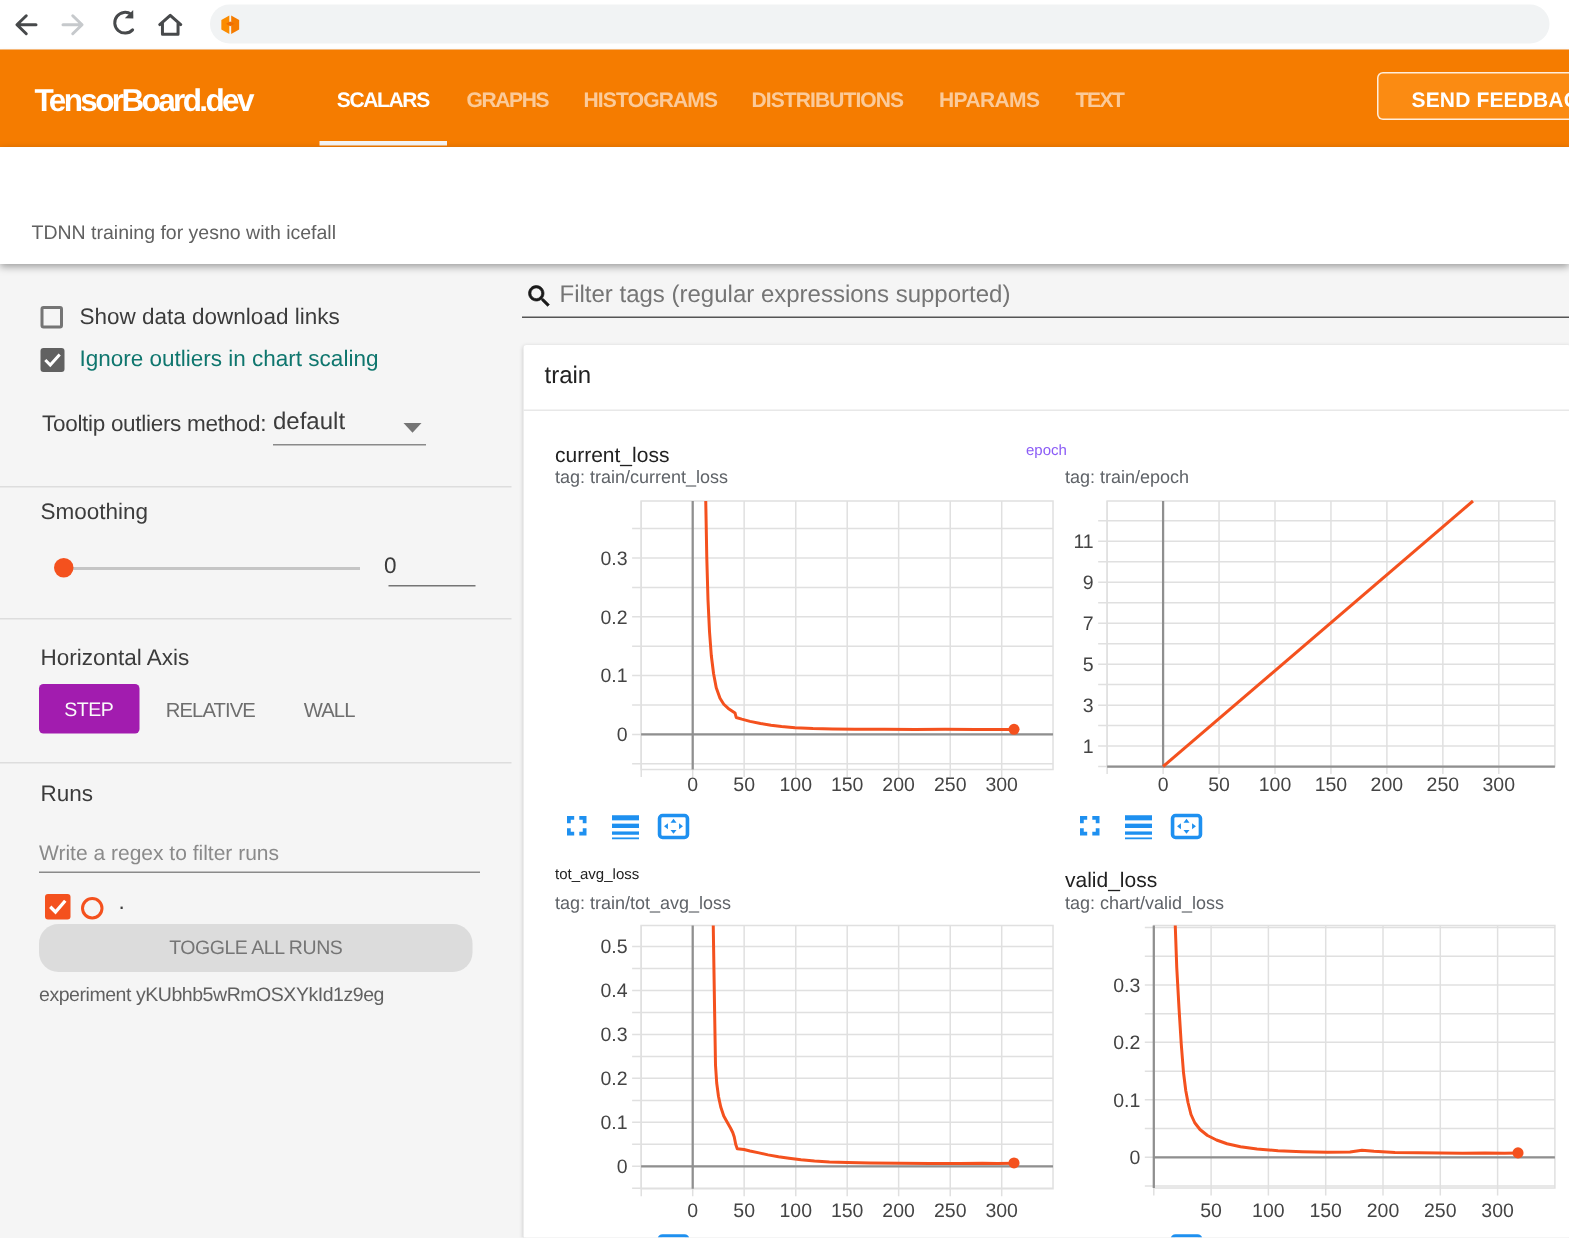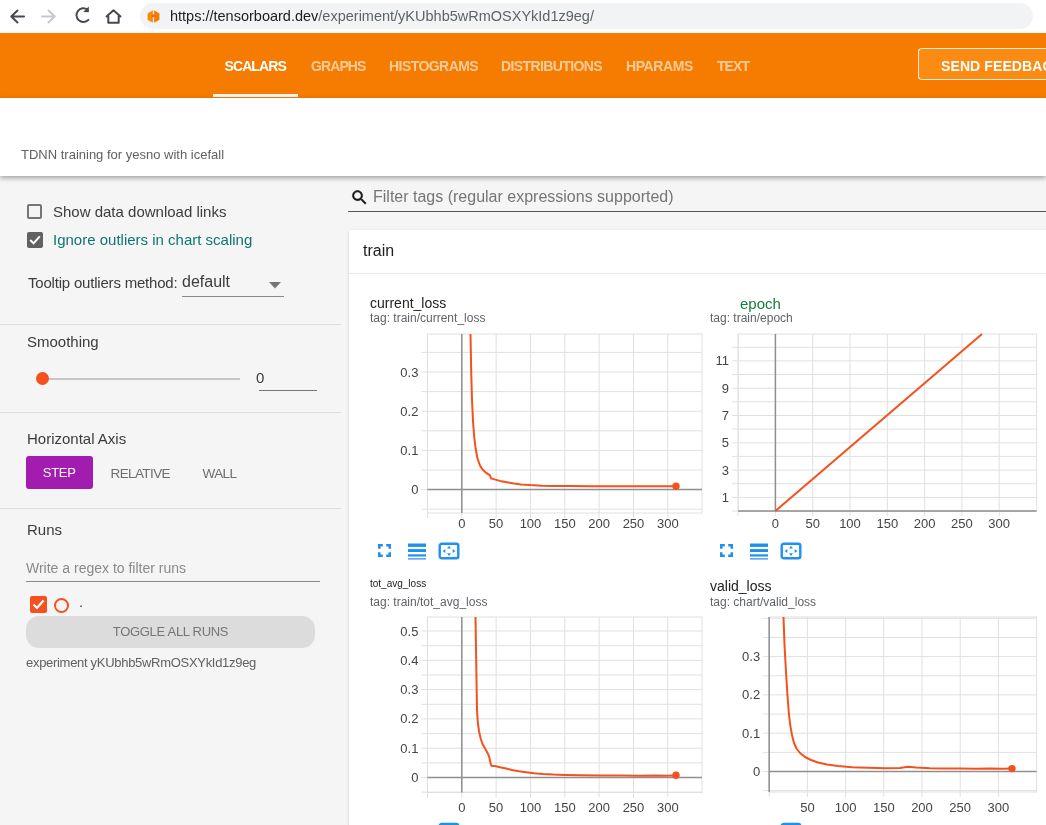--- a/index.html
+++ b/index.html
@@ -12,24 +12,24 @@
   <path d="M81.5 5.6 A 6.9 6.9 0 1 0 82.4 15.9" stroke="#47494b" stroke-width="2" fill="none" stroke-linecap="round"></path>
   <path d="M82.8 2.6 L82.9 8.3 L77.2 8.1 Z" fill="#47494b"></path>
   <path d="M100.5 12.4 L107.5 6.2 L114.5 12.4 M102.3 11 V18.8 H112.7 V11" stroke="#47494b" stroke-width="2" fill="none" stroke-linejoin="round" stroke-linecap="round"></path>
  </svg>
  <div class="abs" style="left:140px;top:3px;width:893px;height:26px;border-radius:13px;background:#f1f3f4"></div>
  <svg class="abs" style="left:146px;top:9px" width="15" height="15" viewBox="0 0 24 24">
    <path d="M11 2 L2.5 7 V17 L11 21.8 Z" fill="#fb8c00"></path>
    <path d="M13 2 L21.5 7 V17 L13 21.8 Z" fill="#f57c00"></path>
    <path d="M12 8.5 L16.5 11 L12 13.5 L7.5 11 Z" fill="#ef6c00"></path>
  </svg>
- <div class="abs" style="left:170px;top:8px;font-size:14.5px;color:#202124">https://tensorboard.dev<span style="color:#5f6368">/experiment/yKUbhb5wRmOSXYkId1z9eg/</span></div>
 </div>
 
 <div class="abs" style="left:0;top:33px;width:1046px;height:65px;background:#f57c00;box-shadow:0 2px 4px rgba(0,0,0,0.2)">
+ <div class="abs" style="left:23px;top:23px;font-size:21px;font-weight:bold;letter-spacing:-1.75px;color:#fff">TensorBoard.dev</div>
  <div class="abs" style="left:224.5px;top:24.5px;font-size:14px;font-weight:bold;color:#fff;letter-spacing:-0.9px">SCALARS</div>
  <div class="abs" style="left:311px;top:24.5px;font-size:14px;font-weight:bold;color:rgba(255,255,255,0.6);letter-spacing:-0.9px">GRAPHS</div>
  <div class="abs" style="left:389px;top:24.5px;font-size:14px;font-weight:bold;color:rgba(255,255,255,0.6);letter-spacing:-0.55px">HISTOGRAMS</div>
  <div class="abs" style="left:501px;top:24.5px;font-size:14px;font-weight:bold;color:rgba(255,255,255,0.6);letter-spacing:-0.6px">DISTRIBUTIONS</div>
  <div class="abs" style="left:626px;top:24.5px;font-size:14px;font-weight:bold;color:rgba(255,255,255,0.6);letter-spacing:-0.4px">HPARAMS</div>
  <div class="abs" style="left:717px;top:24.5px;font-size:14px;font-weight:bold;color:rgba(255,255,255,0.6);letter-spacing:-0.95px">TEXT</div>
  <div class="abs" style="left:212.7px;top:61px;width:85.5px;height:2.5px;background:#f5f5f5"></div>
  <div class="abs" style="left:918px;top:14.5px;width:150px;height:32.5px;border:1.5px solid rgba(255,255,255,0.85);border-radius:4px;background:#fb8b12"></div>
  <div class="abs" style="left:941px;top:24.5px;font-size:14px;font-weight:bold;color:#fff;letter-spacing:0.1px">SEND FEEDBACK</div>
 </div>
@@ -77,21 +77,21 @@
 <svg class="abs" style="left:350px;top:188px" width="19" height="19" viewBox="0 0 24 24">
     <path d="M15.5 14h-.79l-.28-.27C15.41 12.59 16 11.11 16 9.5 16 5.91 13.09 3 9.5 3S3 5.91 3 9.5 5.91 16 9.5 16c1.61 0 3.09-.59 4.23-1.57l.27.28v.79l5 4.99L20.49 19l-4.99-5zm-6 0C7.01 14 5 11.99 5 9.5S7.01 5 9.5 5 14 7.01 14 9.5 11.99 14 9.5 14z" fill="#1a1a1a" stroke="#1a1a1a" stroke-width="0.6"></path>
   </svg>
 <div class="abs" style="left:373px;top:187.5px;font-size:16px;color:#757575">Filter tags (regular expressions supported)</div>
 <div class="abs" style="left:348px;top:211px;width:698px;height:1px;background:#555"></div>
 <div class="abs" style="left:348.5px;top:229.5px;width:698px;height:596px;background:#fff;border-radius:2px;box-shadow:0 1px 3px rgba(0,0,0,0.18)"></div>
 <div class="abs" style="left:363px;top:242px;font-size:16px;color:#212121">train</div>
 <div class="abs" style="left:348.5px;top:272.6px;width:698px;height:1px;background:#e8e8e8"></div>
 <div class="abs" style="left:370px;top:294.5px;font-size:14px;color:#212121">current_loss</div>
 <div class="abs" style="left:370px;top:311px;font-size:12px;color:#5f6368">tag: train/current_loss</div>
-<div class="abs" style="left:740px;top:294.5px;font-size:15px;color:#15803d">epoch</div>
+<div class="abs" style="left:684px;top:294.5px;font-size:10px;color:#8b5cf6">epoch</div>
 <div class="abs" style="left:710px;top:311px;font-size:12px;color:#5f6368">tag: train/epoch</div>
 <div class="abs" style="left:370px;top:578px;font-size:10px;color:#212121">tot_avg_loss</div>
 <div class="abs" style="left:370px;top:594.5px;font-size:12px;color:#5f6368">tag: train/tot_avg_loss</div>
 <div class="abs" style="left:710px;top:578px;font-size:14px;color:#212121">valid_loss</div>
 <div class="abs" style="left:710px;top:594.5px;font-size:12px;color:#5f6368">tag: chart/valid_loss</div>
 
 <svg class="abs" style="left:348px;top:229px" width="698" height="596" viewBox="348 229 698 596">
 <line x1="427.5" y1="334" x2="427.5" y2="518" stroke="#e0e0e0"></line>
 <line x1="461.8" y1="334" x2="461.8" y2="518" stroke="#e0e0e0"></line>
 <line x1="496.1" y1="334" x2="496.1" y2="518" stroke="#e0e0e0"></line>

